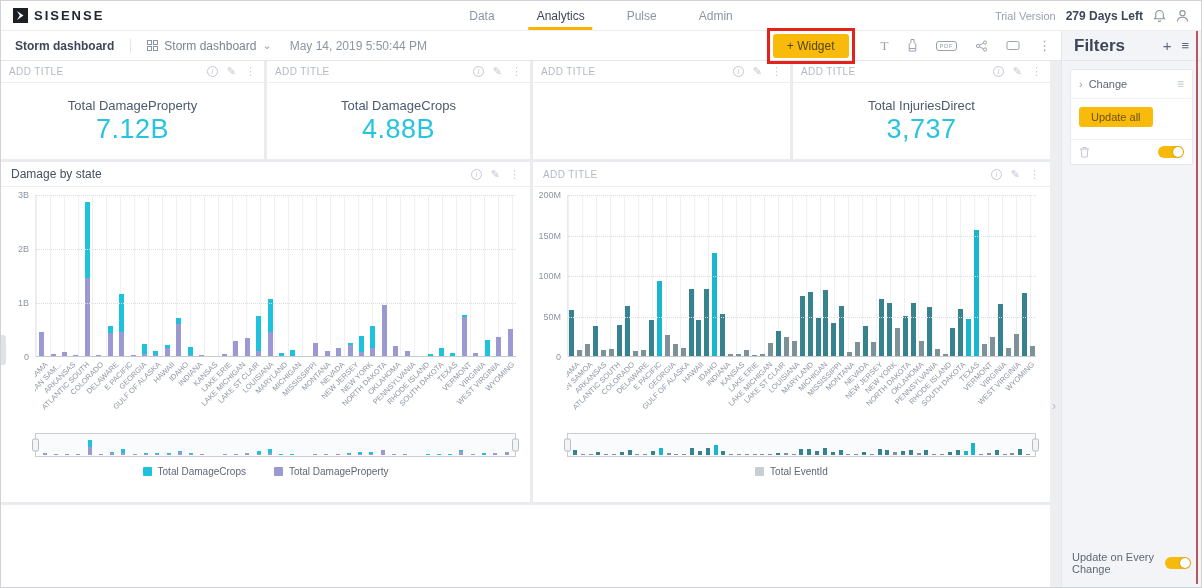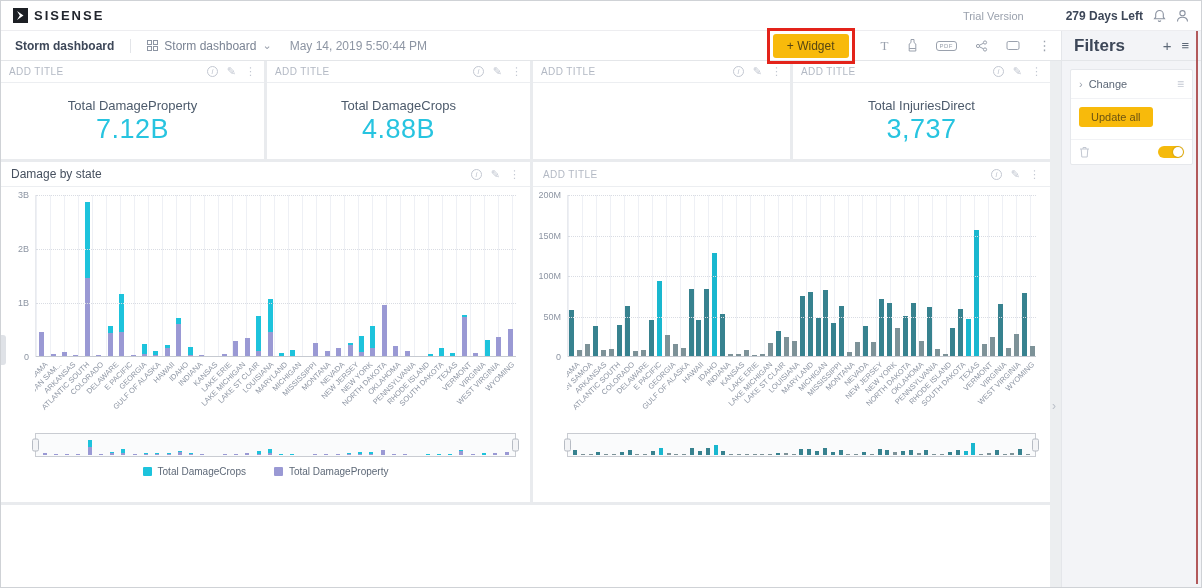--- a/index.html
+++ b/index.html
@@ -9,21 +9,21 @@
   
   .topnav{height:30px;display:flex;align-items:center;padding:0 12px;border-bottom:1px solid #ededf0;position:relative;background:#fff;}
   .brand{display:flex;align-items:center;gap:6px;}
   .brand-text{font-size:13px;font-weight:bold;letter-spacing:2px;color:#22262e;}
   .tabs{position:absolute;left:50%;transform:translateX(-50%);display:flex;gap:42px;height:100%;align-items:center;}
   .tab{font-size:12px;color:#8d95a5;position:relative;height:100%;display:flex;align-items:center;cursor:pointer;}
   .tab.active{color:#3d4758;}
   .tab.active::after{content:"";position:absolute;left:-8px;right:-8px;bottom:0;height:3px;background:#f7b500;}
   .nav-right{margin-left:auto;display:flex;align-items:center;gap:10px;}
   .trial{font-size:11px;color:#9aa1ad;}
-  .trial-days{font-size:12px;font-weight:bold;color:#3d4758;margin-left:32px;}
+  .trial-days{font-size:12px;font-weight:bold;color:#3d4758;}
   .nav-ic{display:flex;align-items:center;color:#8a92a0;}
   
   .toolbar-row{height:30px;display:flex;border-bottom:1px solid #e4e6e9;background:#fff;}
   .toolbar{width:1060px;display:flex;align-items:center;padding:0 10px 0 14px;}
   .crumb{font-size:12px;font-weight:bold;color:#3d4758;}
   .vdiv{width:1px;height:14px;background:#e3e5e9;margin:0 16px;}
   .dash-select{display:flex;align-items:center;gap:6px;color:#7a8393;font-size:12px;cursor:pointer;}
   .caret{font-size:11px;color:#9aa1ad;}
   .timestamp{margin-left:18px;font-size:12px;color:#8d95a3;}
   .tb-right{margin-left:auto;display:flex;align-items:center;gap:18px;}
@@ -106,20 +106,26 @@
 <div class="screen">
 
   <header class="topnav">
     <div class="brand">
       <svg width="15" height="15" viewBox="0 0 15 15">
         <rect width="15" height="15" fill="#1c1f24"></rect>
         <polygon points="4,3 10.5,7.5 4,12 6.8,7.5" fill="#ffffff"></polygon>
       </svg>
       <span class="brand-text">SISENSE</span>
     </div>
+    <nav class="tabs">
+      <div class="tab">Data</div>
+      <div class="tab active">Analytics</div>
+      <div class="tab">Pulse</div>
+      <div class="tab">Admin</div>
+    </nav>
     <div class="nav-right">
       <span class="trial">Trial Version</span>
       <span class="trial-days">279 Days Left</span>
       <span class="nav-ic">
         <svg width="13" height="14" viewBox="0 0 13 14" fill="none" stroke="#8a92a0" stroke-width="1.1">
           <path d="M6.5 1.5a3.8 3.8 0 0 0-3.8 3.8v2.8L1.5 9.8h10L10.3 8.1V5.3A3.8 3.8 0 0 0 6.5 1.5z"></path>
           <path d="M5.2 11.5a1.4 1.4 0 0 0 2.6 0"></path>
         </svg>
       </span>
       <span class="nav-ic">
@@ -1005,20 +1011,26 @@
                 <div class="bar-col mini">
                   <span class="seg" style="height: 6.24px; background: rgb(55, 130, 143);"></span>
                 </div>
                 <div class="bar-col mini">
                   <span class="seg" style="height: 1px; background: rgb(125, 146, 152);"></span>
                 </div>
               </div>
             <span class="nav-handle left"></span>
             <span class="nav-handle right"></span>
           </div>
+          <div class="legend">
+            <span class="lg-item">
+              <span class="lg-sw" style="background: rgb(201, 206, 211);"></span>
+              <span>Total EventId</span>
+            </span>
+          </div>
         </section>
       </div>
 
       <div class="dash-filler"></div>
     </div>
 
     <div class="gutter">
       <span class="collapse-chev">›</span>
     </div>
 
@@ -1037,18 +1049,24 @@
             <svg width="11" height="12" viewBox="0 0 11 12" fill="none" stroke="#c3c8d2" stroke-width="1">
               <path d="M1 3h9M4 3V1.5h3V3M2.2 3l.6 8h5.4l.6-8"></path>
             </svg>
           </span>
           <span class="toggle">
               <span class="knob"></span>
             </span>
         </div>
       </div>
       <div class="filters-spacer"></div>
+      <div class="filters-foot">
+        <span>Update on Every Change</span>
+        <span class="toggle">
+            <span class="knob"></span>
+          </span>
+      </div>
     </aside>
   </div>
 
   <span class="red-edge"></span>
   <span class="edge-handle"></span>
 </div>
 
 </body></html>

